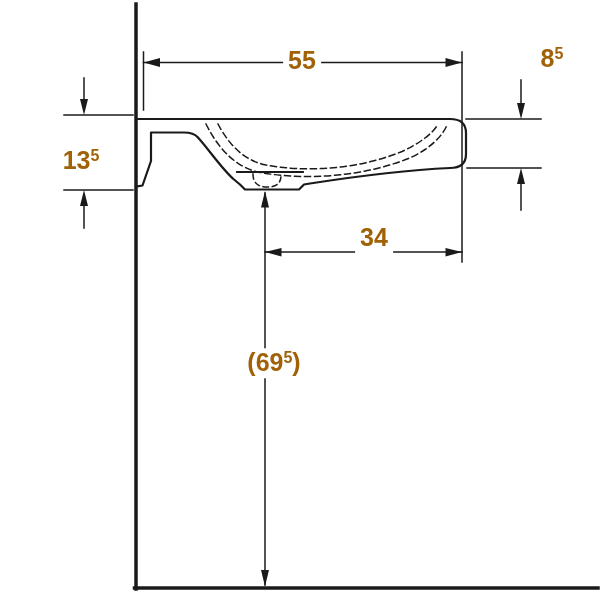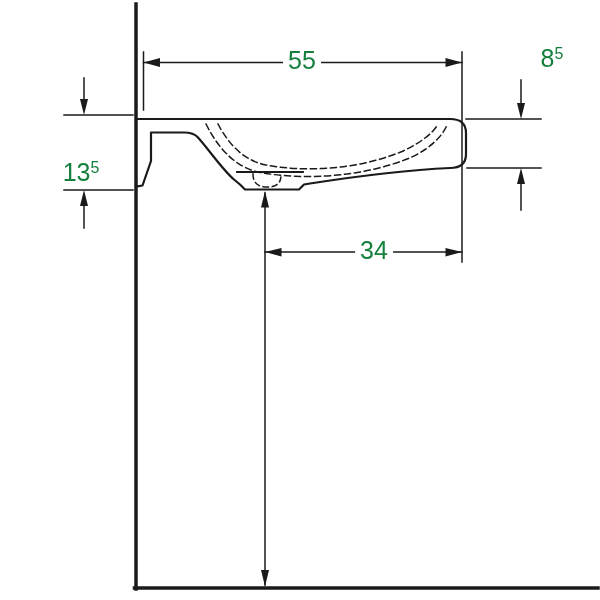--- a/index.html
+++ b/index.html
@@ -7,22 +7,23 @@
   body{font-family:"Liberation Sans","DejaVu Sans",sans-serif;color:#111}
   .drawing{position:relative;width:600px;height:600px;background:#ffffff;overflow:hidden}
   .drawing svg{position:absolute;left:0;top:0}
   .dim-label{
     position:absolute;
     transform:translate(-50%,-50%);
     background:#ffffff;
     padding:1px 5px;
     font-size:25px;
     line-height:1.1;
-    color:#15803d;
+    color:#a16207;
     white-space:nowrap;
+    font-weight:bold;
   }
   .sup{font-size:16px;position:relative;top:-8px}
 </style>
 </head>
 <body>
 
 <div class="drawing">
 
   <svg width="600" height="600" viewBox="0 0 600 600">
     <g stroke="#1a1a1a" fill="none" stroke-linecap="square">
@@ -86,22 +87,25 @@
   </svg>
 
   <div class="dim-label" style="left:302px;top:61px">
     <span>55</span><span class="sup"></span>
   </div>
 
   <div class="dim-label" style="left:552px;top:59px">
     <span>8</span><span class="sup">5</span>
   </div>
 
-  <div class="dim-label" style="left:81px;top:173px">
+  <div class="dim-label" style="left:81px;top:161px">
     <span>13</span><span class="sup">5</span>
   </div>
 
-  <div class="dim-label" style="left:374px;top:251px">
+  <div class="dim-label" style="left:374px;top:238px">
     <span>34</span><span class="sup"></span>
   </div>
 
+  <div class="dim-label" style="left:274px;top:363px">
+    <span>(</span><span>69</span><span class="sup">5</span><span>)</span>
+  </div>
 
 </div>
 
 </body></html>

